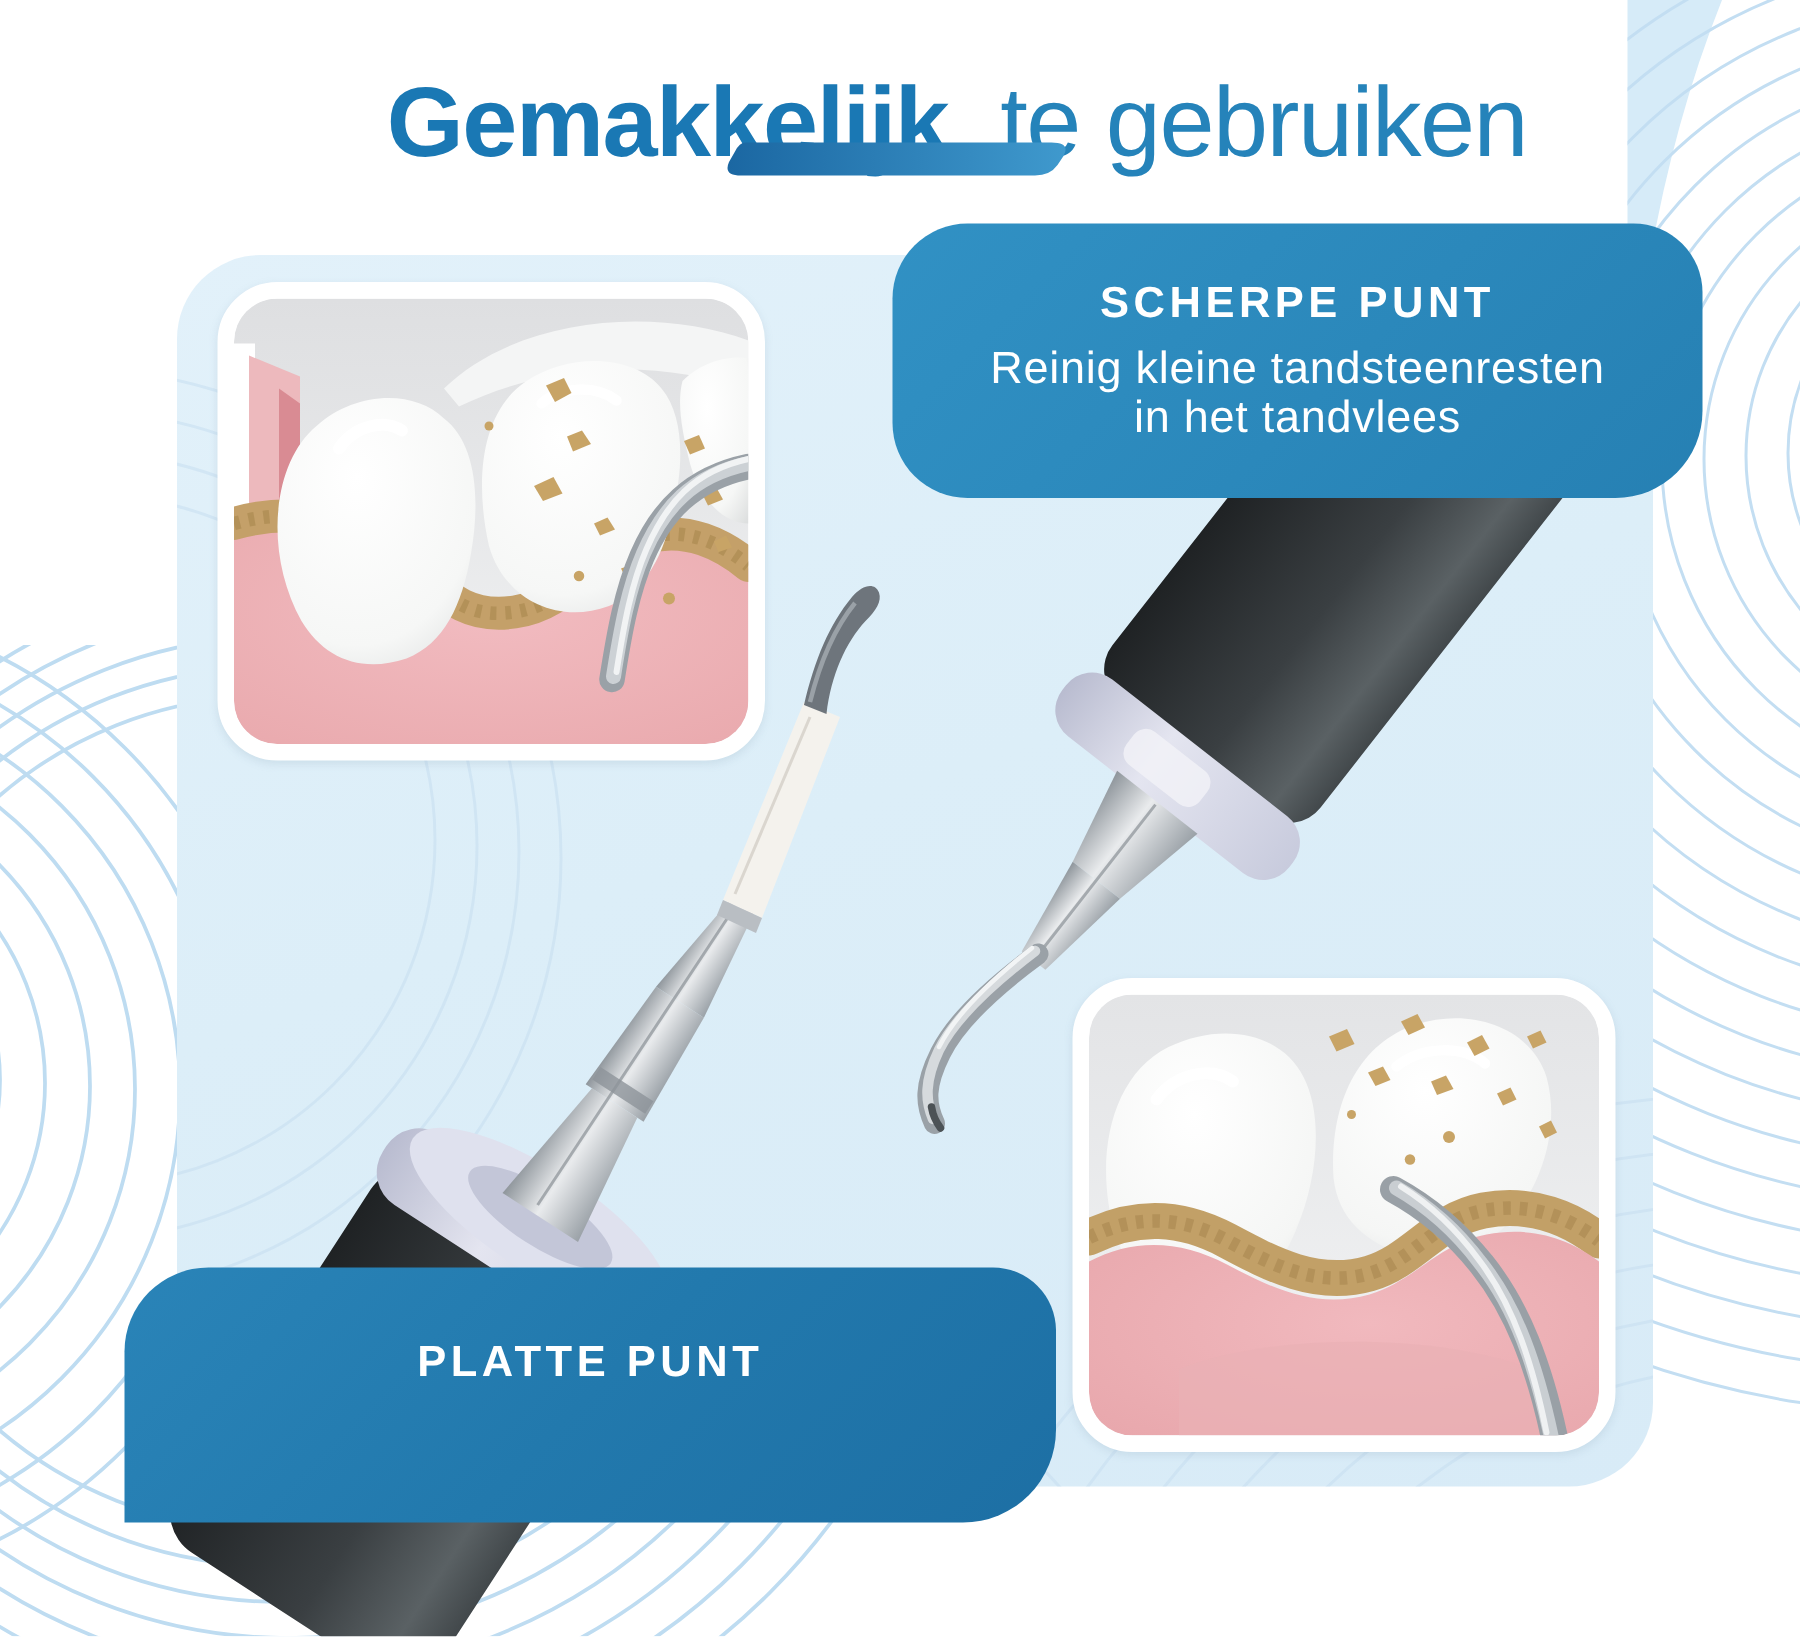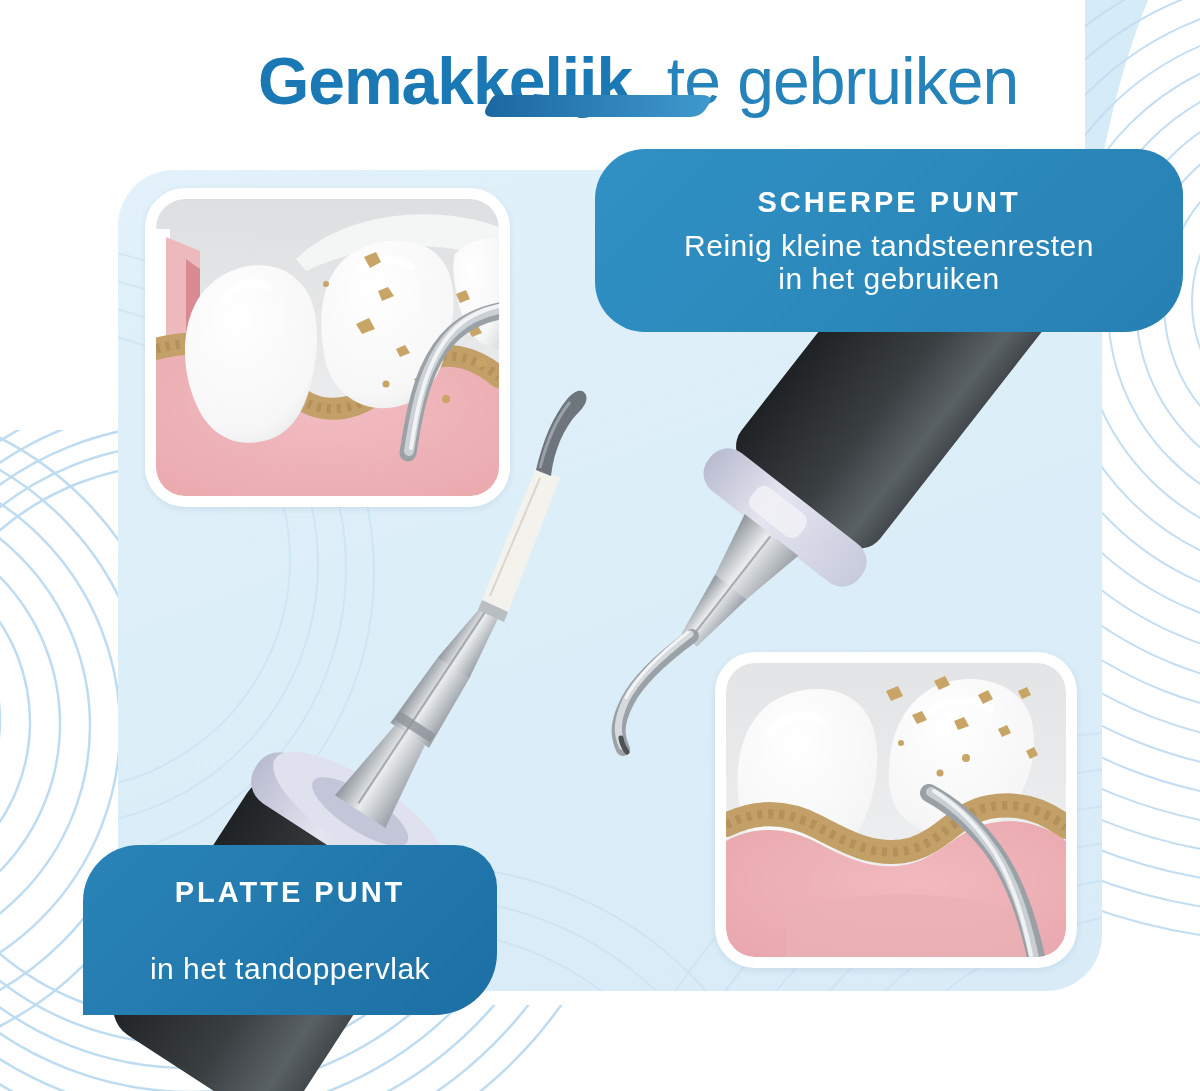--- a/index.html
+++ b/index.html
@@ -36,26 +36,26 @@
   #photo-sharp{left:145px;top:188px;width:365px;height:319px;}
   #photo-flat{left:715px;top:652px;width:362px;height:316px;}
   
   .tools{position:absolute;left:0;top:0;z-index:4;}
   
   .card{
     position:absolute;color:#ffffff;text-align:center;z-index:5;
     display:flex;flex-direction:column;justify-content:center;
   }
   #card-sharp{
-    left:595px;top:149px;width:588px;height:183px;
+    left:595px;top:149px;width:540px;height:183px;
     background:linear-gradient(135deg,#3191c4 0%,#2b88bb 55%,#2680b3 100%);
     border-radius:50px 46px 58px 50px;
   }
   #card-flat{
-    left:83px;top:845px;width:414px;height:170px;
+    left:83px;top:845px;width:621px;height:170px;
     background:linear-gradient(135deg,#2a84b8 0%,#2279ad 50%,#1d6fa4 100%);
     border-radius:56px 42px 62px 0px;
   }
   .card h3{
     margin:0 0 10px 0;font-size:29px;font-weight:800;letter-spacing:3px;
   }
   .card p{margin:0;font-size:30px;font-weight:400;line-height:33px;letter-spacing:.5px;}
 </style>
 </head>
 <body>
@@ -321,23 +321,22 @@
 
     <path d="M 536,470 C 543,440 553,416 568,398 C 575,390 583,388 586,395 C 588,401 584,407 577,414 C 564,428 554,450 551,476 Z" fill="#6e757c"></path>
     <path d="M 540,468 C 547,440 557,418 570,402" stroke="#9aa1a7" stroke-width="3" fill="none"></path>
   </g>
 </svg>
 
 <div class="card" id="card-sharp">
   <h3>SCHERPE PUNT</h3>
   <p>
     <span>Reinig kleine tandsteenresten</span><br>
-    <span>in het gebruiken</span>
+    <span>in het tandvlees</span>
   </p>
 </div>
 
 <div class="card" id="card-flat">
   <h3>PLATTE PUNT</h3>
   <p>
     <br>
-    <span>in het tandoppervlak</span>
   </p>
 </div>
 
 </body></html>

